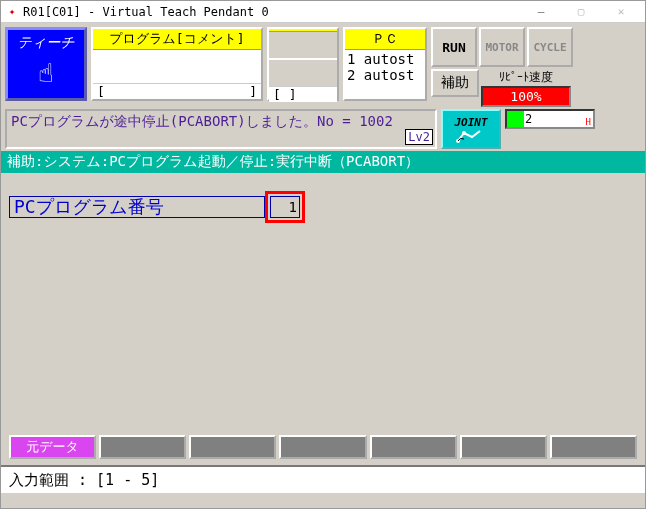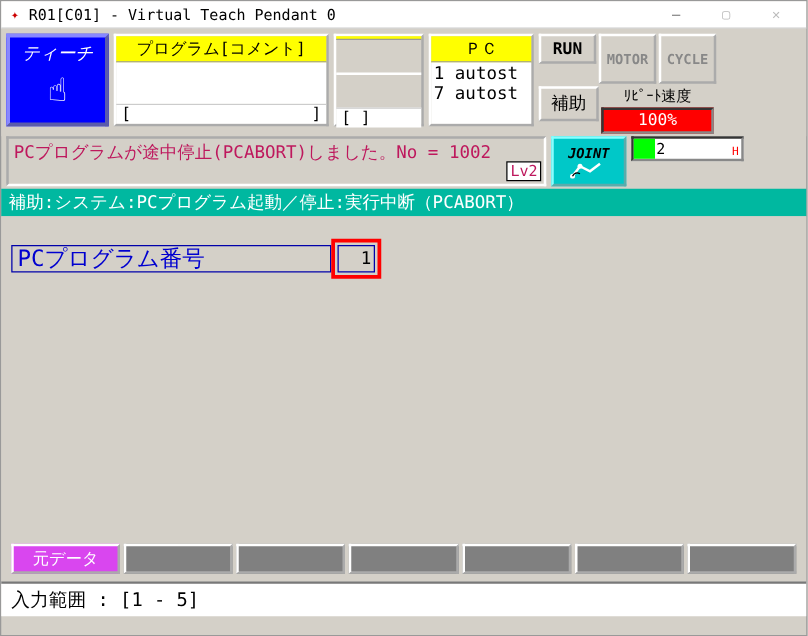--- a/index.html
+++ b/index.html
@@ -24,29 +24,29 @@
   .panel .body { background: #fff; flex: 1; font-size: 14px; color: #000; padding: 1px 2px; position: relative; overflow:hidden;}
   .panel .foot { font-size: 13px; color: #000; padding: 0 4px; background:#fff; border-top:1px solid #ccc;}
 
   .prog-panel { width: 172px; height: 74px; }
   .prog-panel .foot { display:flex; justify-content:space-between;}
   .step-panel { width: 72px; height: 74px; gap: 26px; }
   .pc-panel { width: 84px; height: 74px; }
 
   .rightcol { display: flex; flex-direction: column; gap: 2px; }
   .rightrow { display: flex; gap: 2px; }
-  .runbtn { width: 46px; height: 24px; font-size: 13px; font-weight: bold; display:flex; align-items:center; justify-content:center;}
+  .runbtn { width: 46px; height: 40px; font-size: 13px; font-weight: bold; display:flex; align-items:center; justify-content:center;}
   .motorbtn, .cyclebtn { width: 46px; height: 40px; font-size: 11px; font-weight:bold; color:#888; display:flex; align-items:center; justify-content:center;}
   .aux-btn { width: 48px; height: 28px; font-size: 14px; display:flex; align-items:center; justify-content:center;}
   .repeat-speed { width: 90px; }
   .repeat-speed .lbl { font-size: 12px; text-align:center;}
   .repeat-speed .val { background: #ff0000; color: #fff; font-size: 13px; text-align: center; border:2px inset #888; padding:1px 0;}
 
   .statusrow { display: flex; align-items: stretch; padding: 0 4px 2px 4px; gap: 4px; }
-  .statusmsg { flex: 0 0 auto; width: 432px; height: 40px; border: 2px inset #fff; background: #d4d0c8; font-size: 14px; color: #be185d; padding: 2px 4px; position:relative;}
+  .statusmsg { flex: 0 0 auto; width: 432px; height: 40px; border: 2px inset #fff; background: #d4d0c8; font-size: 14px; color: #4c1d95; padding: 2px 4px; position:relative;}
   .lvbox { position:absolute; right:2px; bottom:2px; border:1px solid #000; background:#fff; font-size:12px; padding:0 2px;}
   .jointbtn { width: 60px; height: 40px; background: #00c8c8; border:2px outset #8ff; display:flex; flex-direction:column; align-items:center; justify-content:center; color:#000; font-size:11px; font-style:italic; font-weight:bold;}
   .jointbtn .arm { width: 30px; height: 14px; }
   .manual-speed { width: 90px; }
   .manual-speed .lbl { font-size: 13px; text-align:center;}
   .manual-speed .bar { height: 20px; border:2px inset #888; background: #fff; position:relative;}
   .manual-speed .bar .fill { position:absolute; left:0; top:0; bottom:0; width:20%; background:#0f0;}
   .manual-speed .bar .num { position:absolute; left:18px; top:1px; font-size:12px; color:#000;}
   .manual-speed .bar .h { position:absolute; right:2px; bottom:0; font-size:9px; color:#f00;}
 
@@ -98,21 +98,21 @@
     <div class="panel step-panel">
       <div class="hdr">ステップ</div>
       <div class="body"></div>
       <div class="foot">[       ]</div>
     </div>
 
     <div class="panel pc-panel">
       <div class="hdr">ＰＣ</div>
       <div class="body">
         <div>1 autost</div>
-        <div>7 autost</div>
+        <div>2 autost</div>
       </div>
     </div>
 
     <div class="rightcol">
       <div class="rightrow">
         <div class="btn3d runbtn">RUN</div>
         <div class="btn3d motorbtn">MOTOR</div>
         <div class="btn3d cyclebtn">CYCLE</div>
       </div>
       <div class="rightrow">

